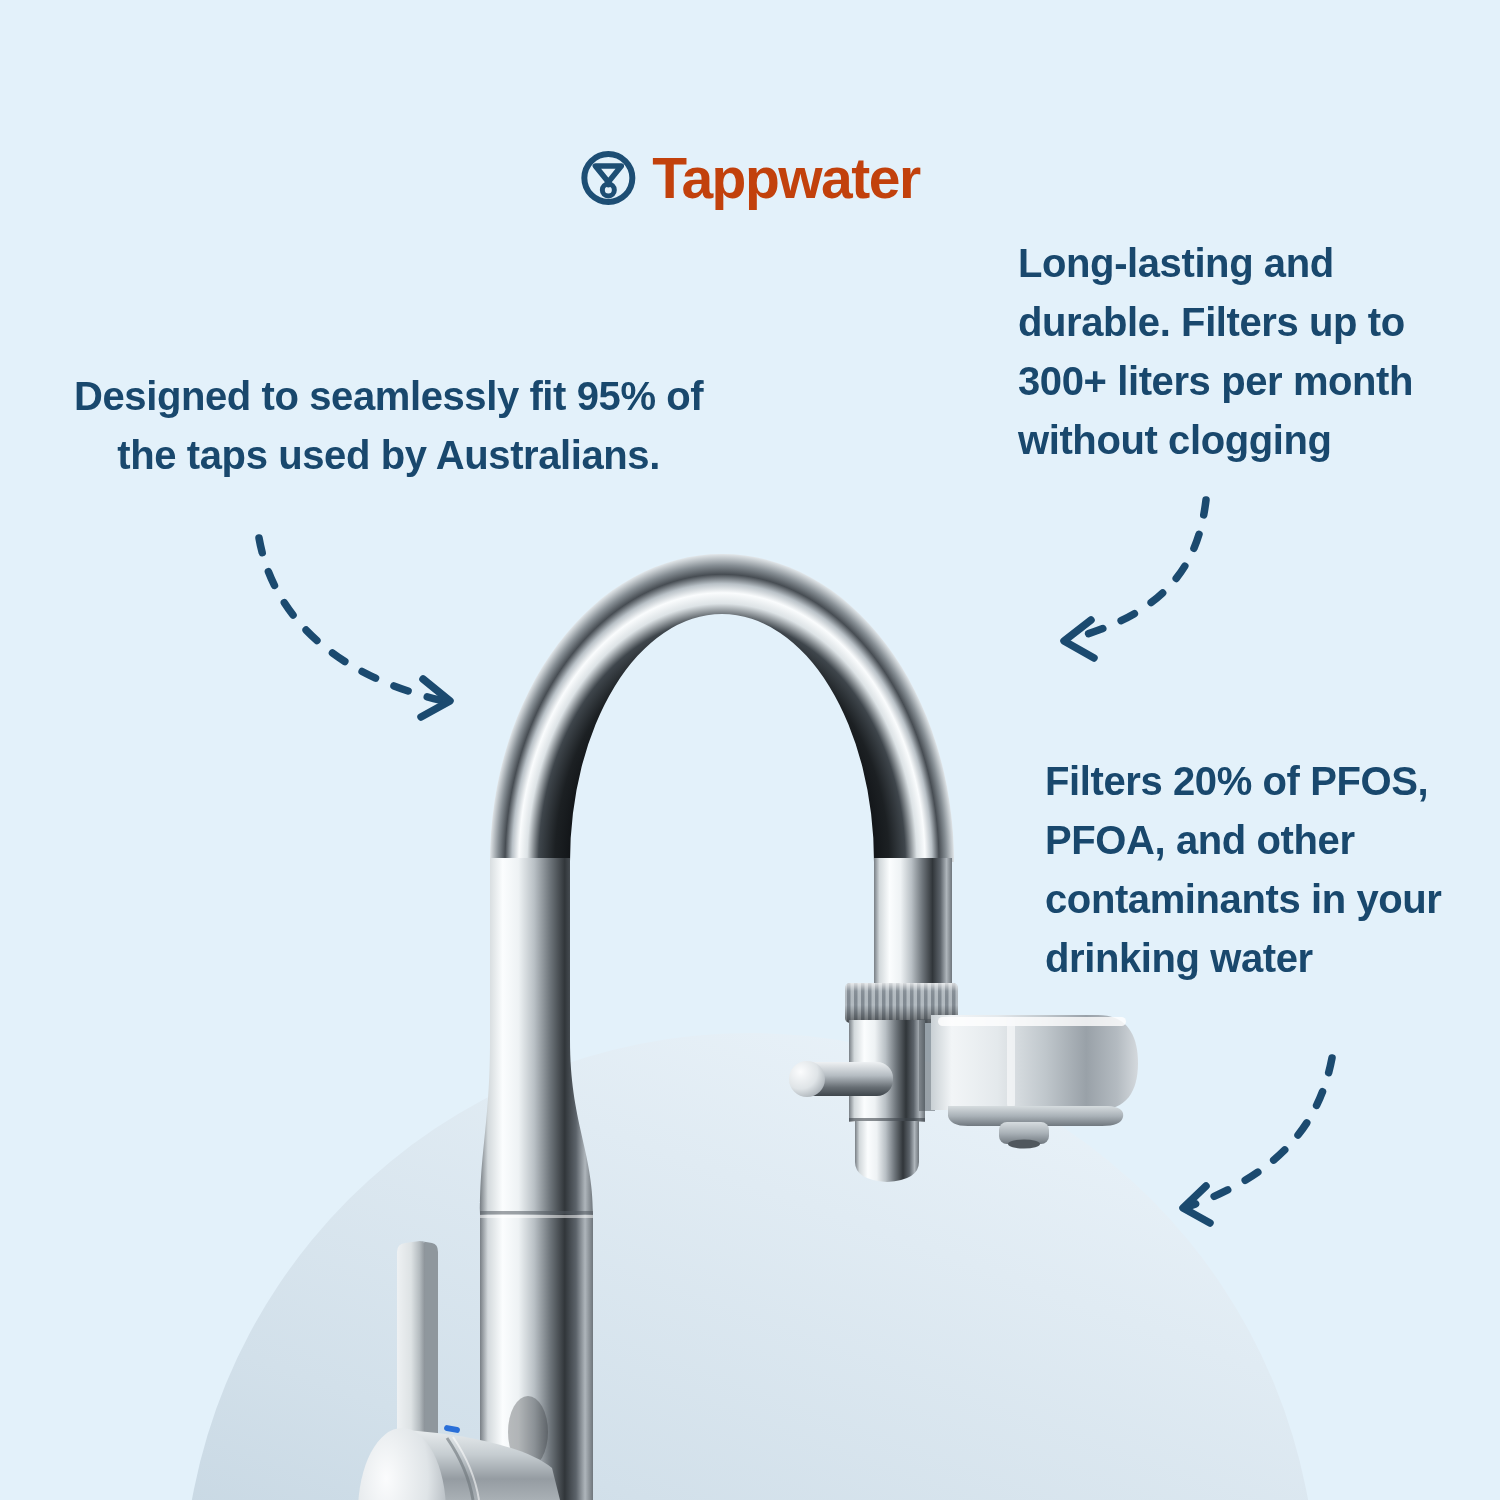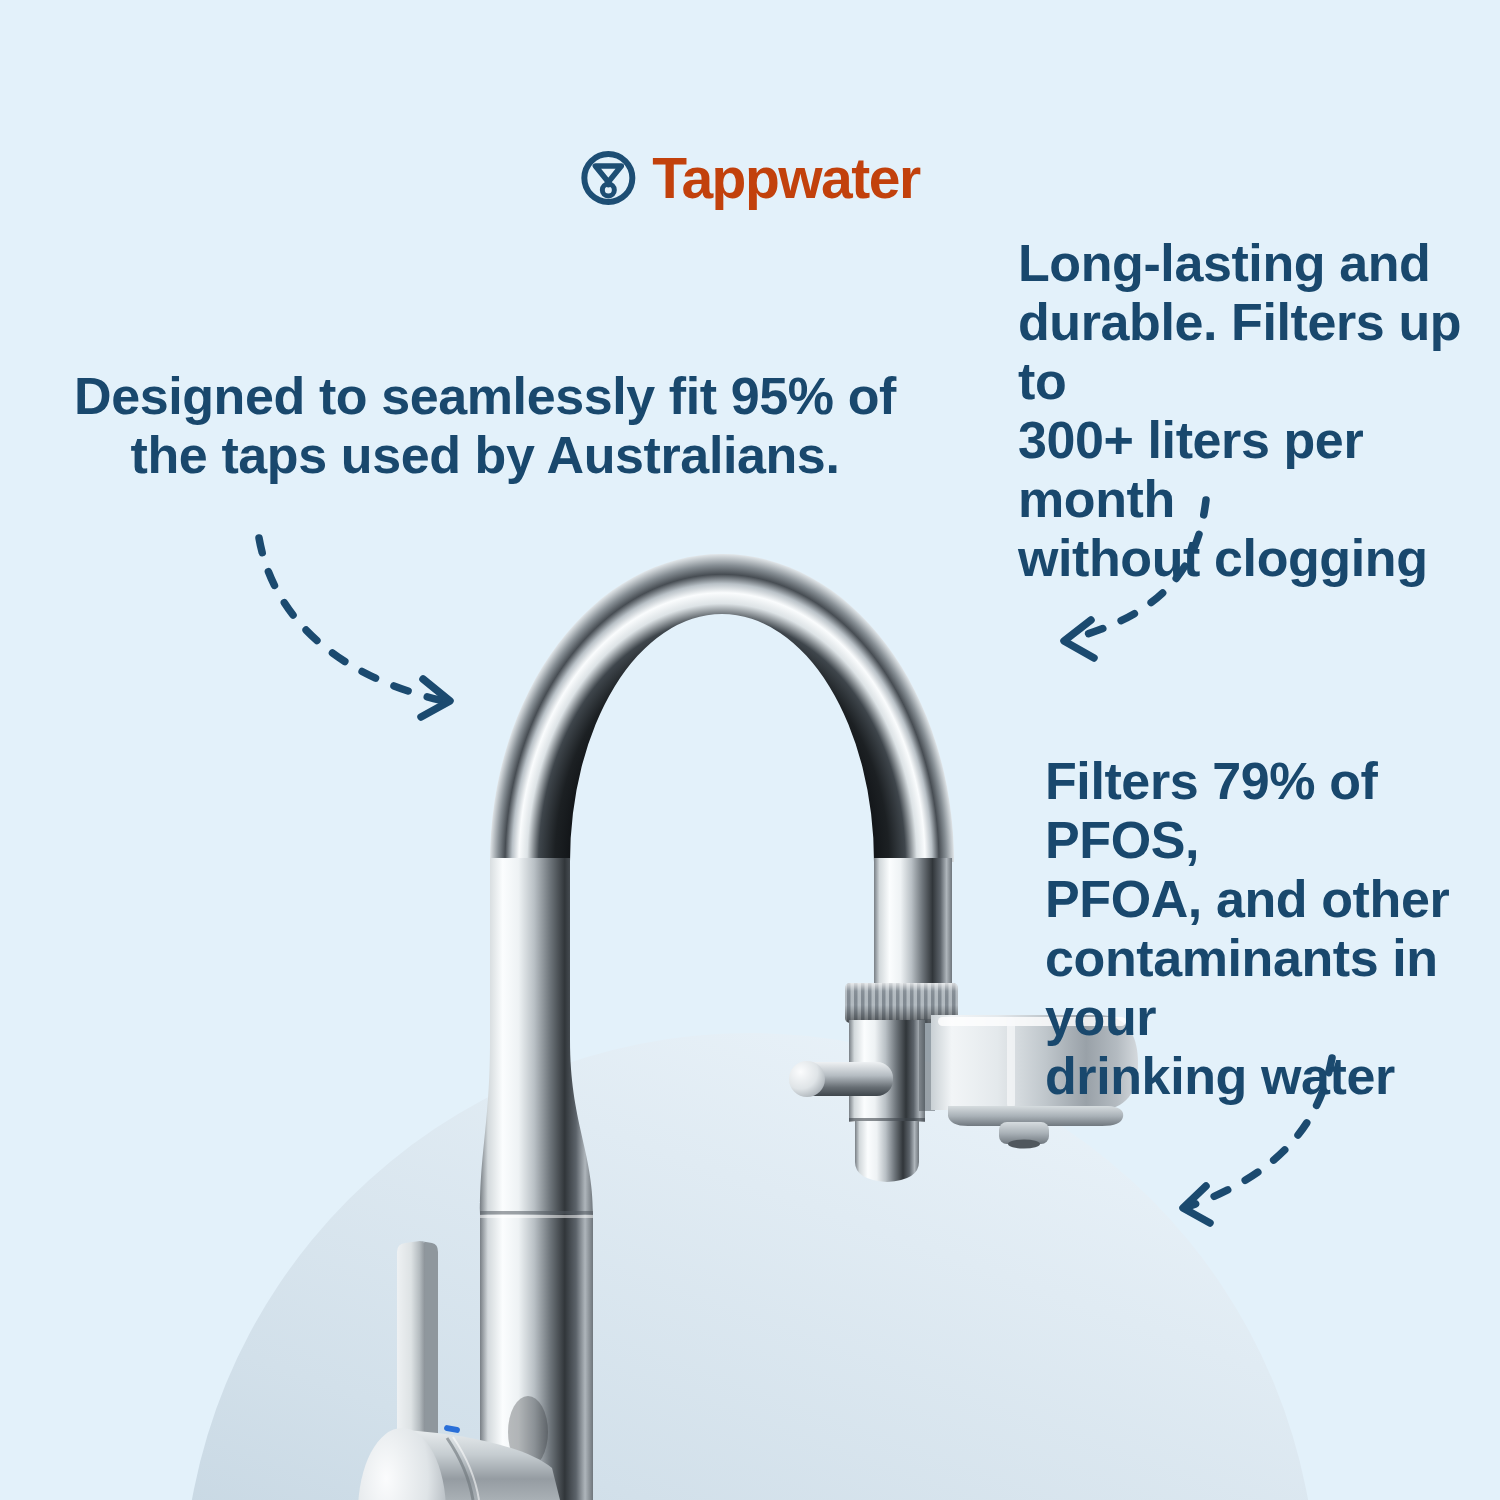--- a/index.html
+++ b/index.html
@@ -17,21 +17,21 @@
   .logo{
     position:absolute;top:146px;left:50%;transform:translateX(-50%);
     display:flex;align-items:flex-end;gap:16px;color:#c2410c;
   }
   .logo svg{display:block;}
   .logo .brand{
     font-size:57px;line-height:60px;font-weight:700;letter-spacing:-1.5px;
   }
   .note{
     position:absolute;
-    font-size:52px;line-height:59px;font-weight:700;letter-spacing:-0.4px;
+    font-size:40px;line-height:59px;font-weight:700;letter-spacing:-0.4px;
     color:#19486d;white-space:pre-line;
   }
   #note-fit{left:74px;top:367px;text-align:center;}
   #note-durability{left:1018px;top:234px;}
   #note-filtration{left:1045px;top:752px;}
 </style>
 </head>
 <body>
 
 <div class="bg-circle"></div>
@@ -190,16 +190,16 @@
   </svg>
   <span class="brand">Tappwater</span>
 </div>
 
 <div class="note" id="note-fit">Designed to seamlessly fit 95% of
 the taps used by Australians.</div>
 <div class="note" id="note-durability">Long-lasting and
 durable. Filters up to
 300+ liters per month
 without clogging</div>
-<div class="note" id="note-filtration">Filters 79% of PFOS,
+<div class="note" id="note-filtration">Filters 20% of PFOS,
 PFOA, and other
 contaminants in your
 drinking water</div>
 
 </body></html>

